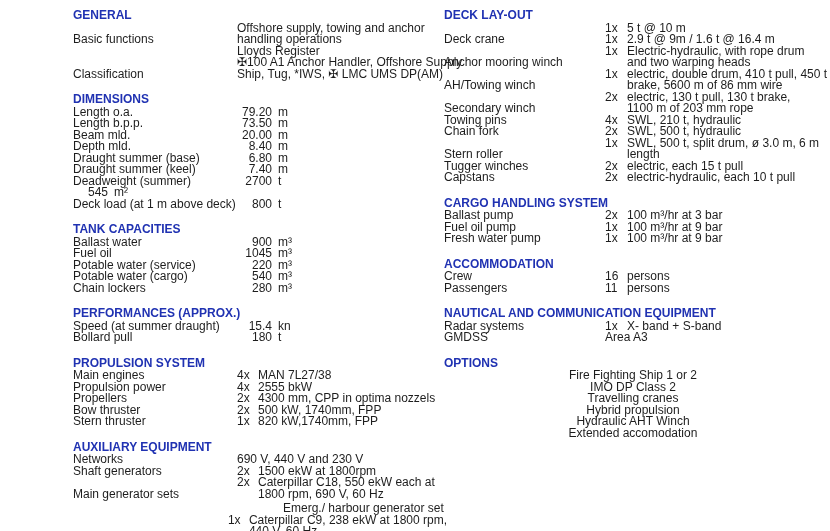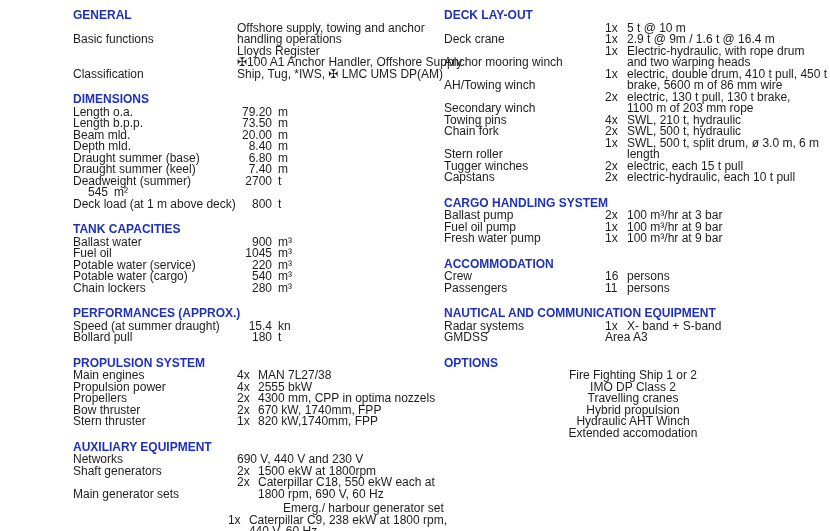--- a/index.html
+++ b/index.html
@@ -188,21 +188,21 @@
               </span>
             </div>
           </span>
         </div>
         <div class="row">
           <span class="lbl">Bow thruster</span>
           <span class="entries">
             <div class="entry">
               <span class="qty">2x</span>
               <span class="lines">
-                <div class="vline">670 kW, 1740mm, FPP</div>
+                <div class="vline">500 kW, 1740mm, FPP</div>
               </span>
             </div>
           </span>
         </div>
         <div class="row">
           <span class="lbl">Stern thruster</span>
           <span class="entries">
             <div class="entry">
               <span class="qty">1x</span>
               <span class="lines">

